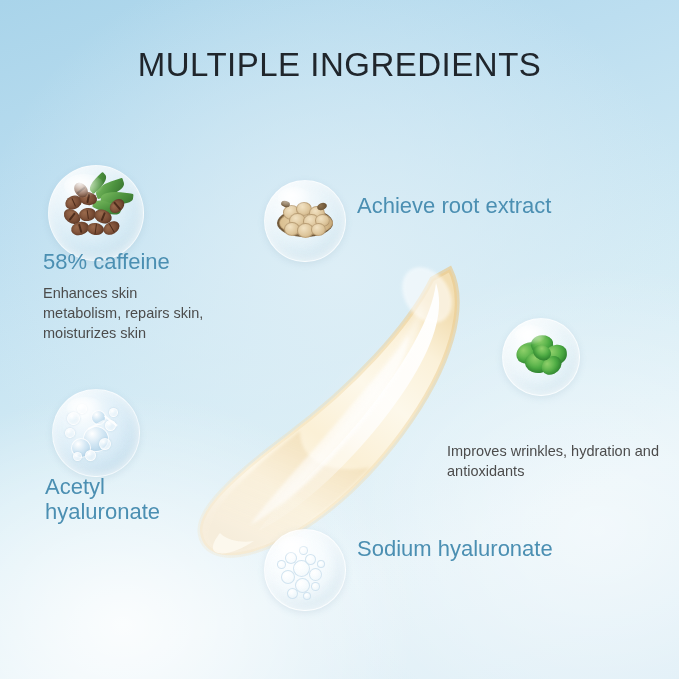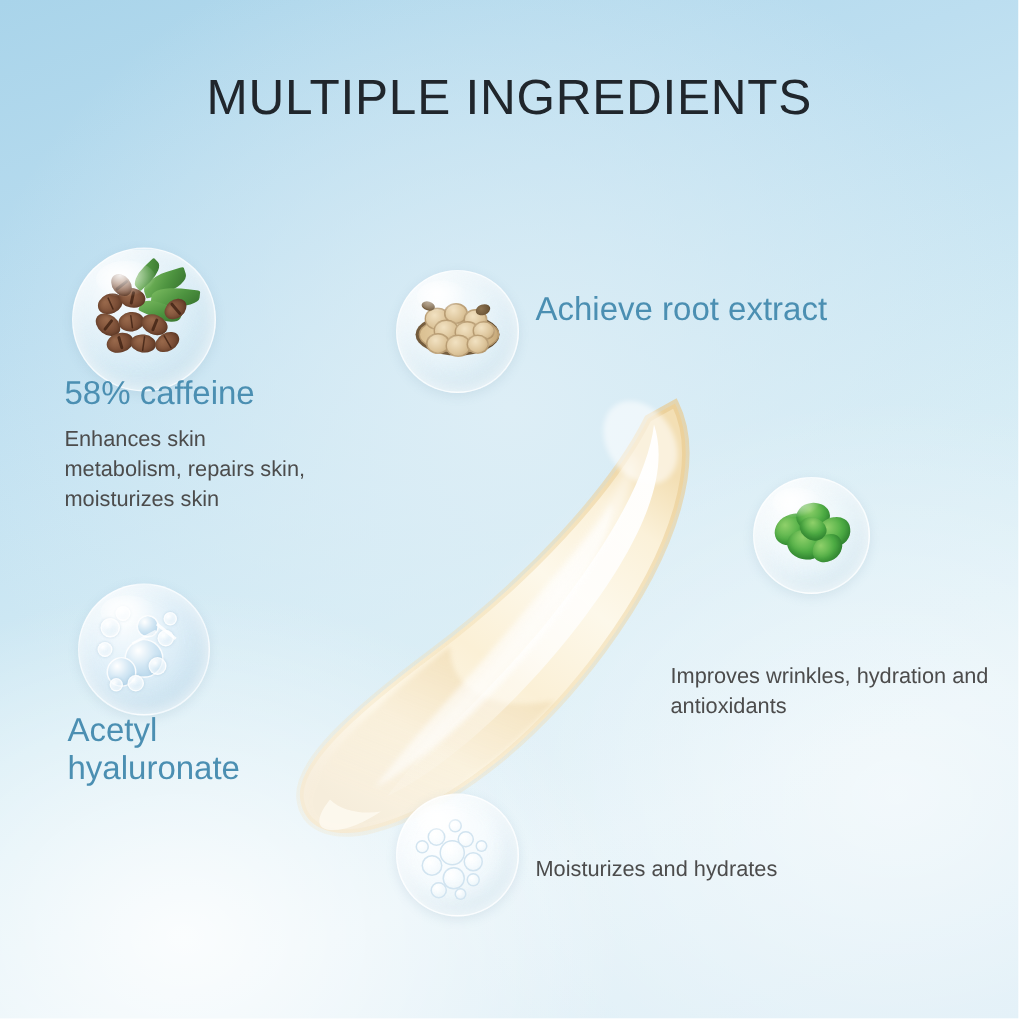--- a/index.html
+++ b/index.html
@@ -312,15 +312,15 @@
       <div class="bub-clear" style="left:44px; top:38px; width:11px; height:11px;"></div>
       <div class="bub-clear" style="left:30px; top:48px; width:13px; height:13px;"></div>
       <div class="bub-clear" style="left:22px; top:58px; width:9px; height:9px;"></div>
       <div class="bub-clear" style="left:46px; top:52px; width:7px; height:7px;"></div>
       <div class="bub-clear" style="left:34px; top:16px; width:7px; height:7px;"></div>
       <div class="bub-clear" style="left:12px; top:30px; width:7px; height:7px;"></div>
       <div class="bub-clear" style="left:52px; top:30px; width:6px; height:6px;"></div>
       <div class="bub-clear" style="left:38px; top:62px; width:6px; height:6px;"></div>
     </div>
   </div>
-  <div class="ing-desc" style="left:357px; top:570px; width:280px;">Moisturizes and hydrates</div>
+  <div class="ing-name" style="left:357px; top:537px; width:280px;">Sodium hyaluronate</div>
 
 </div>
 
 </body></html>

